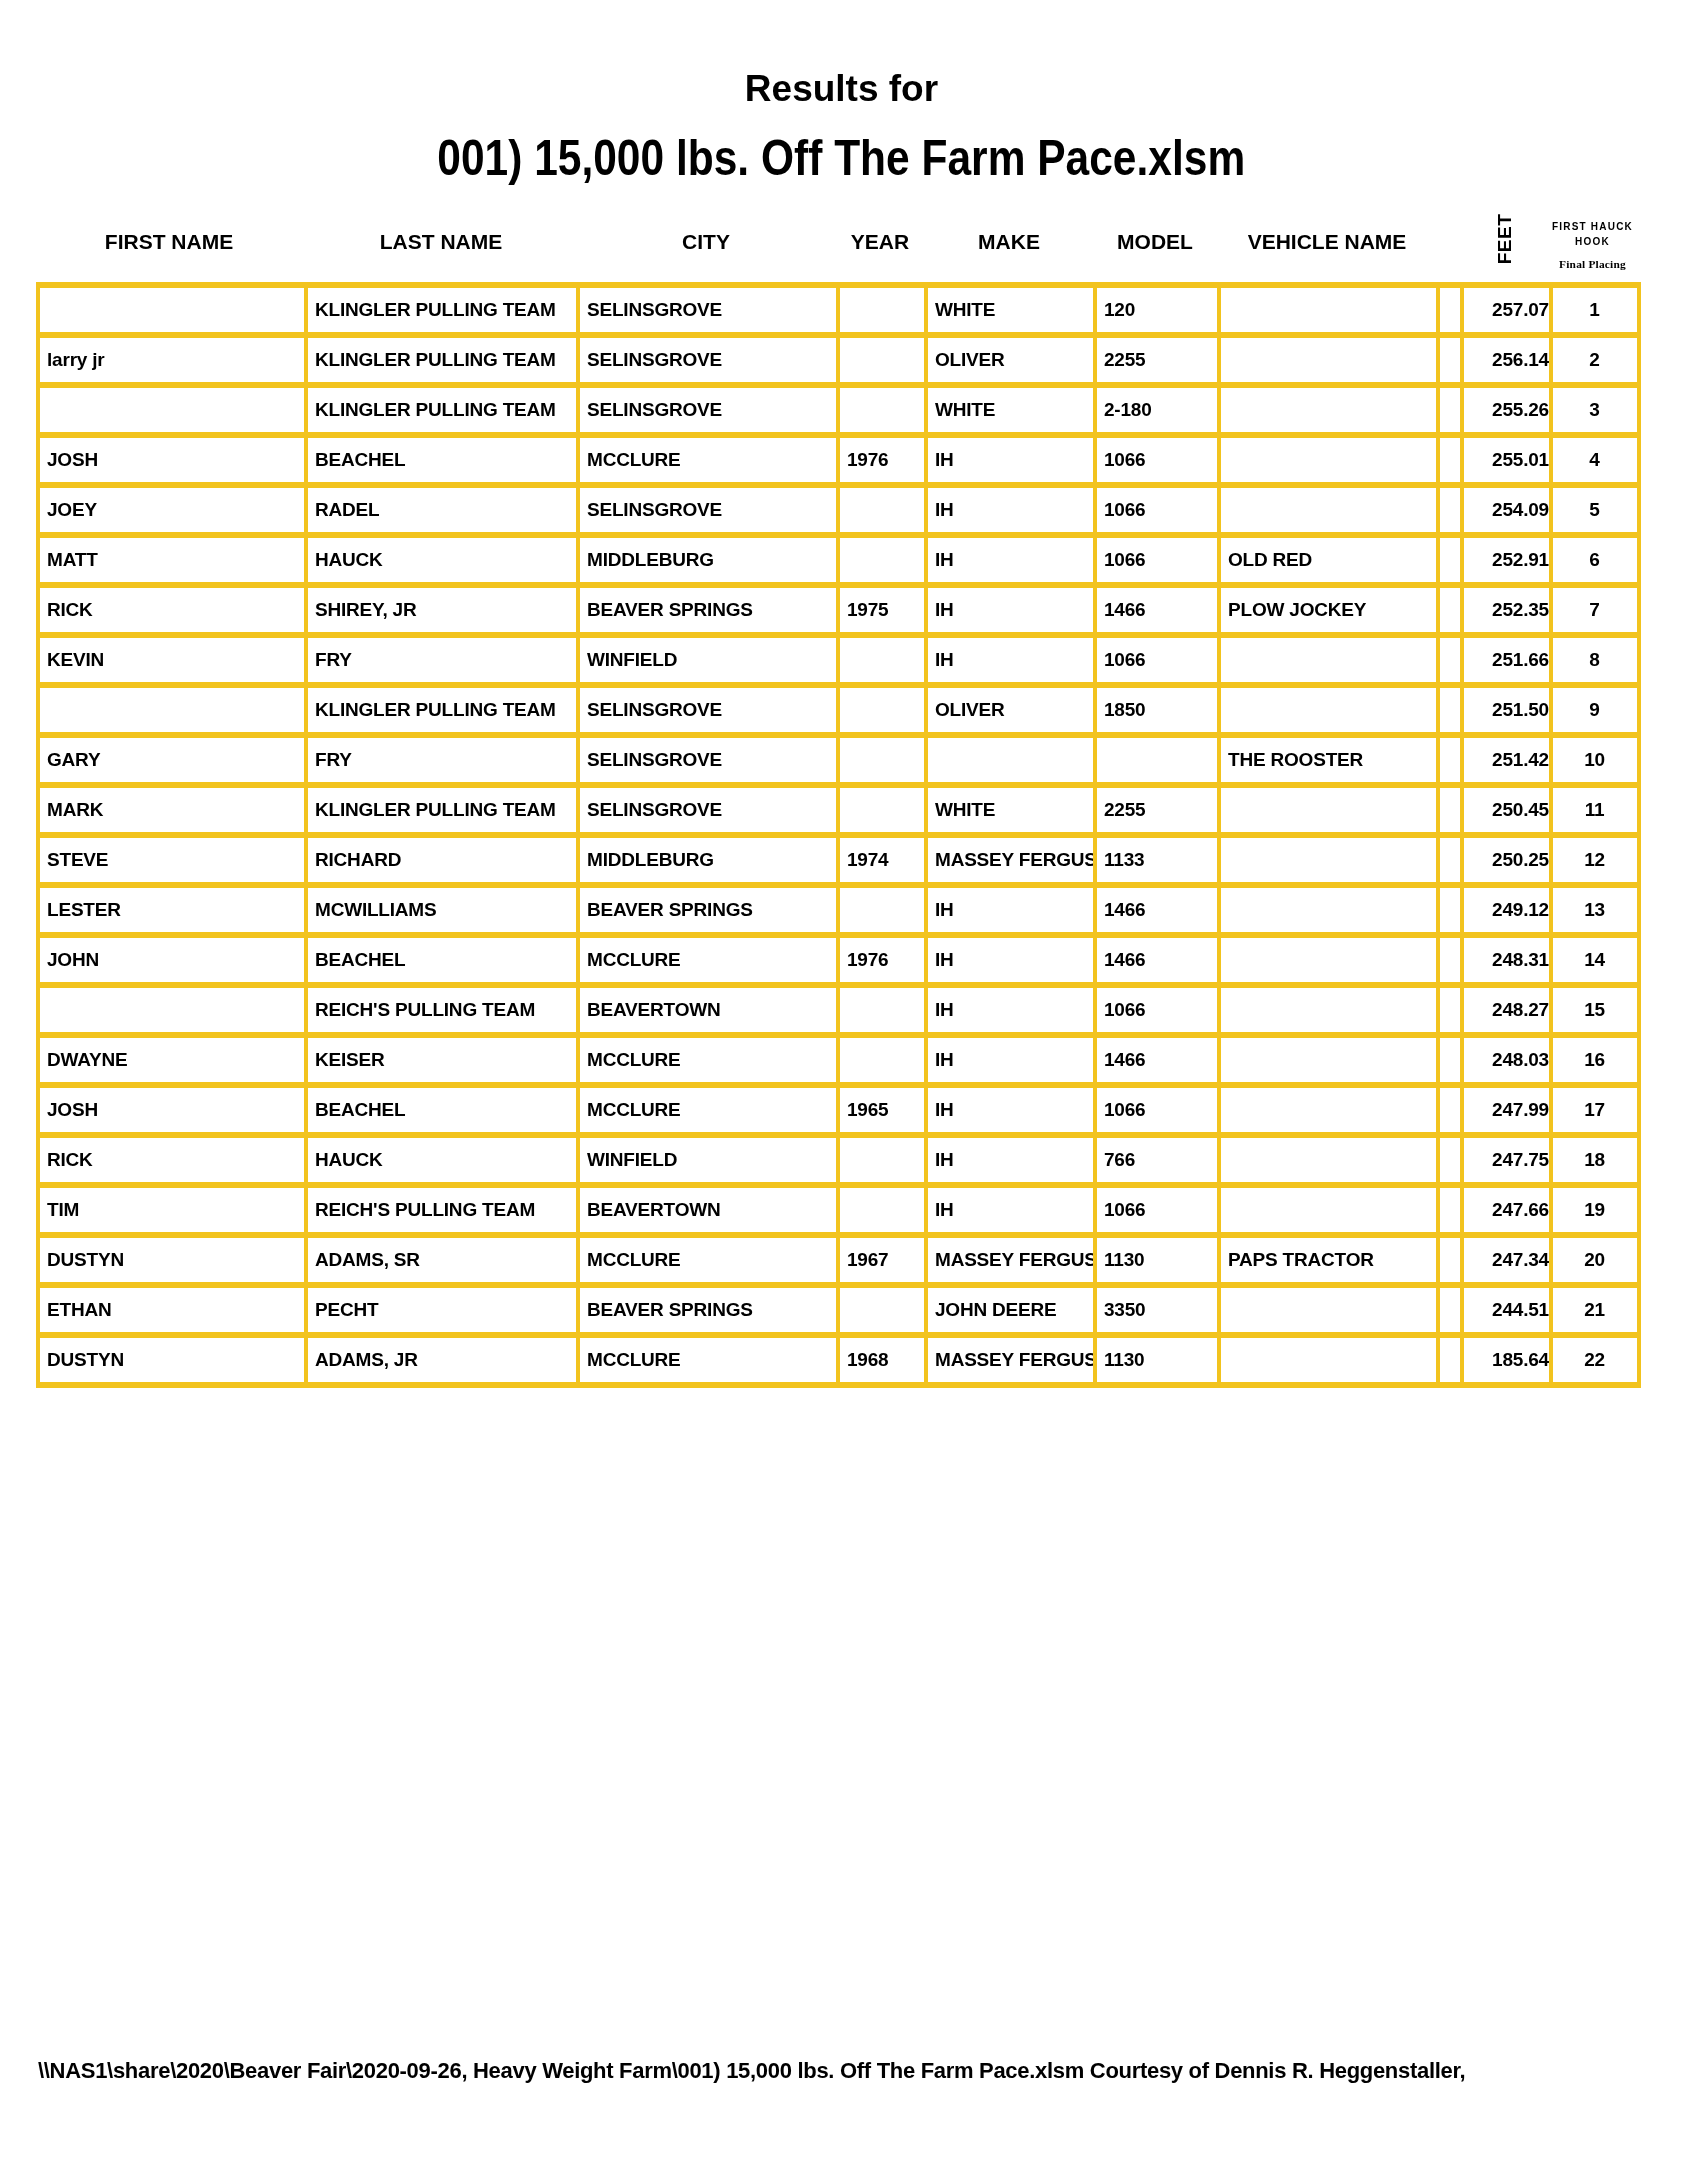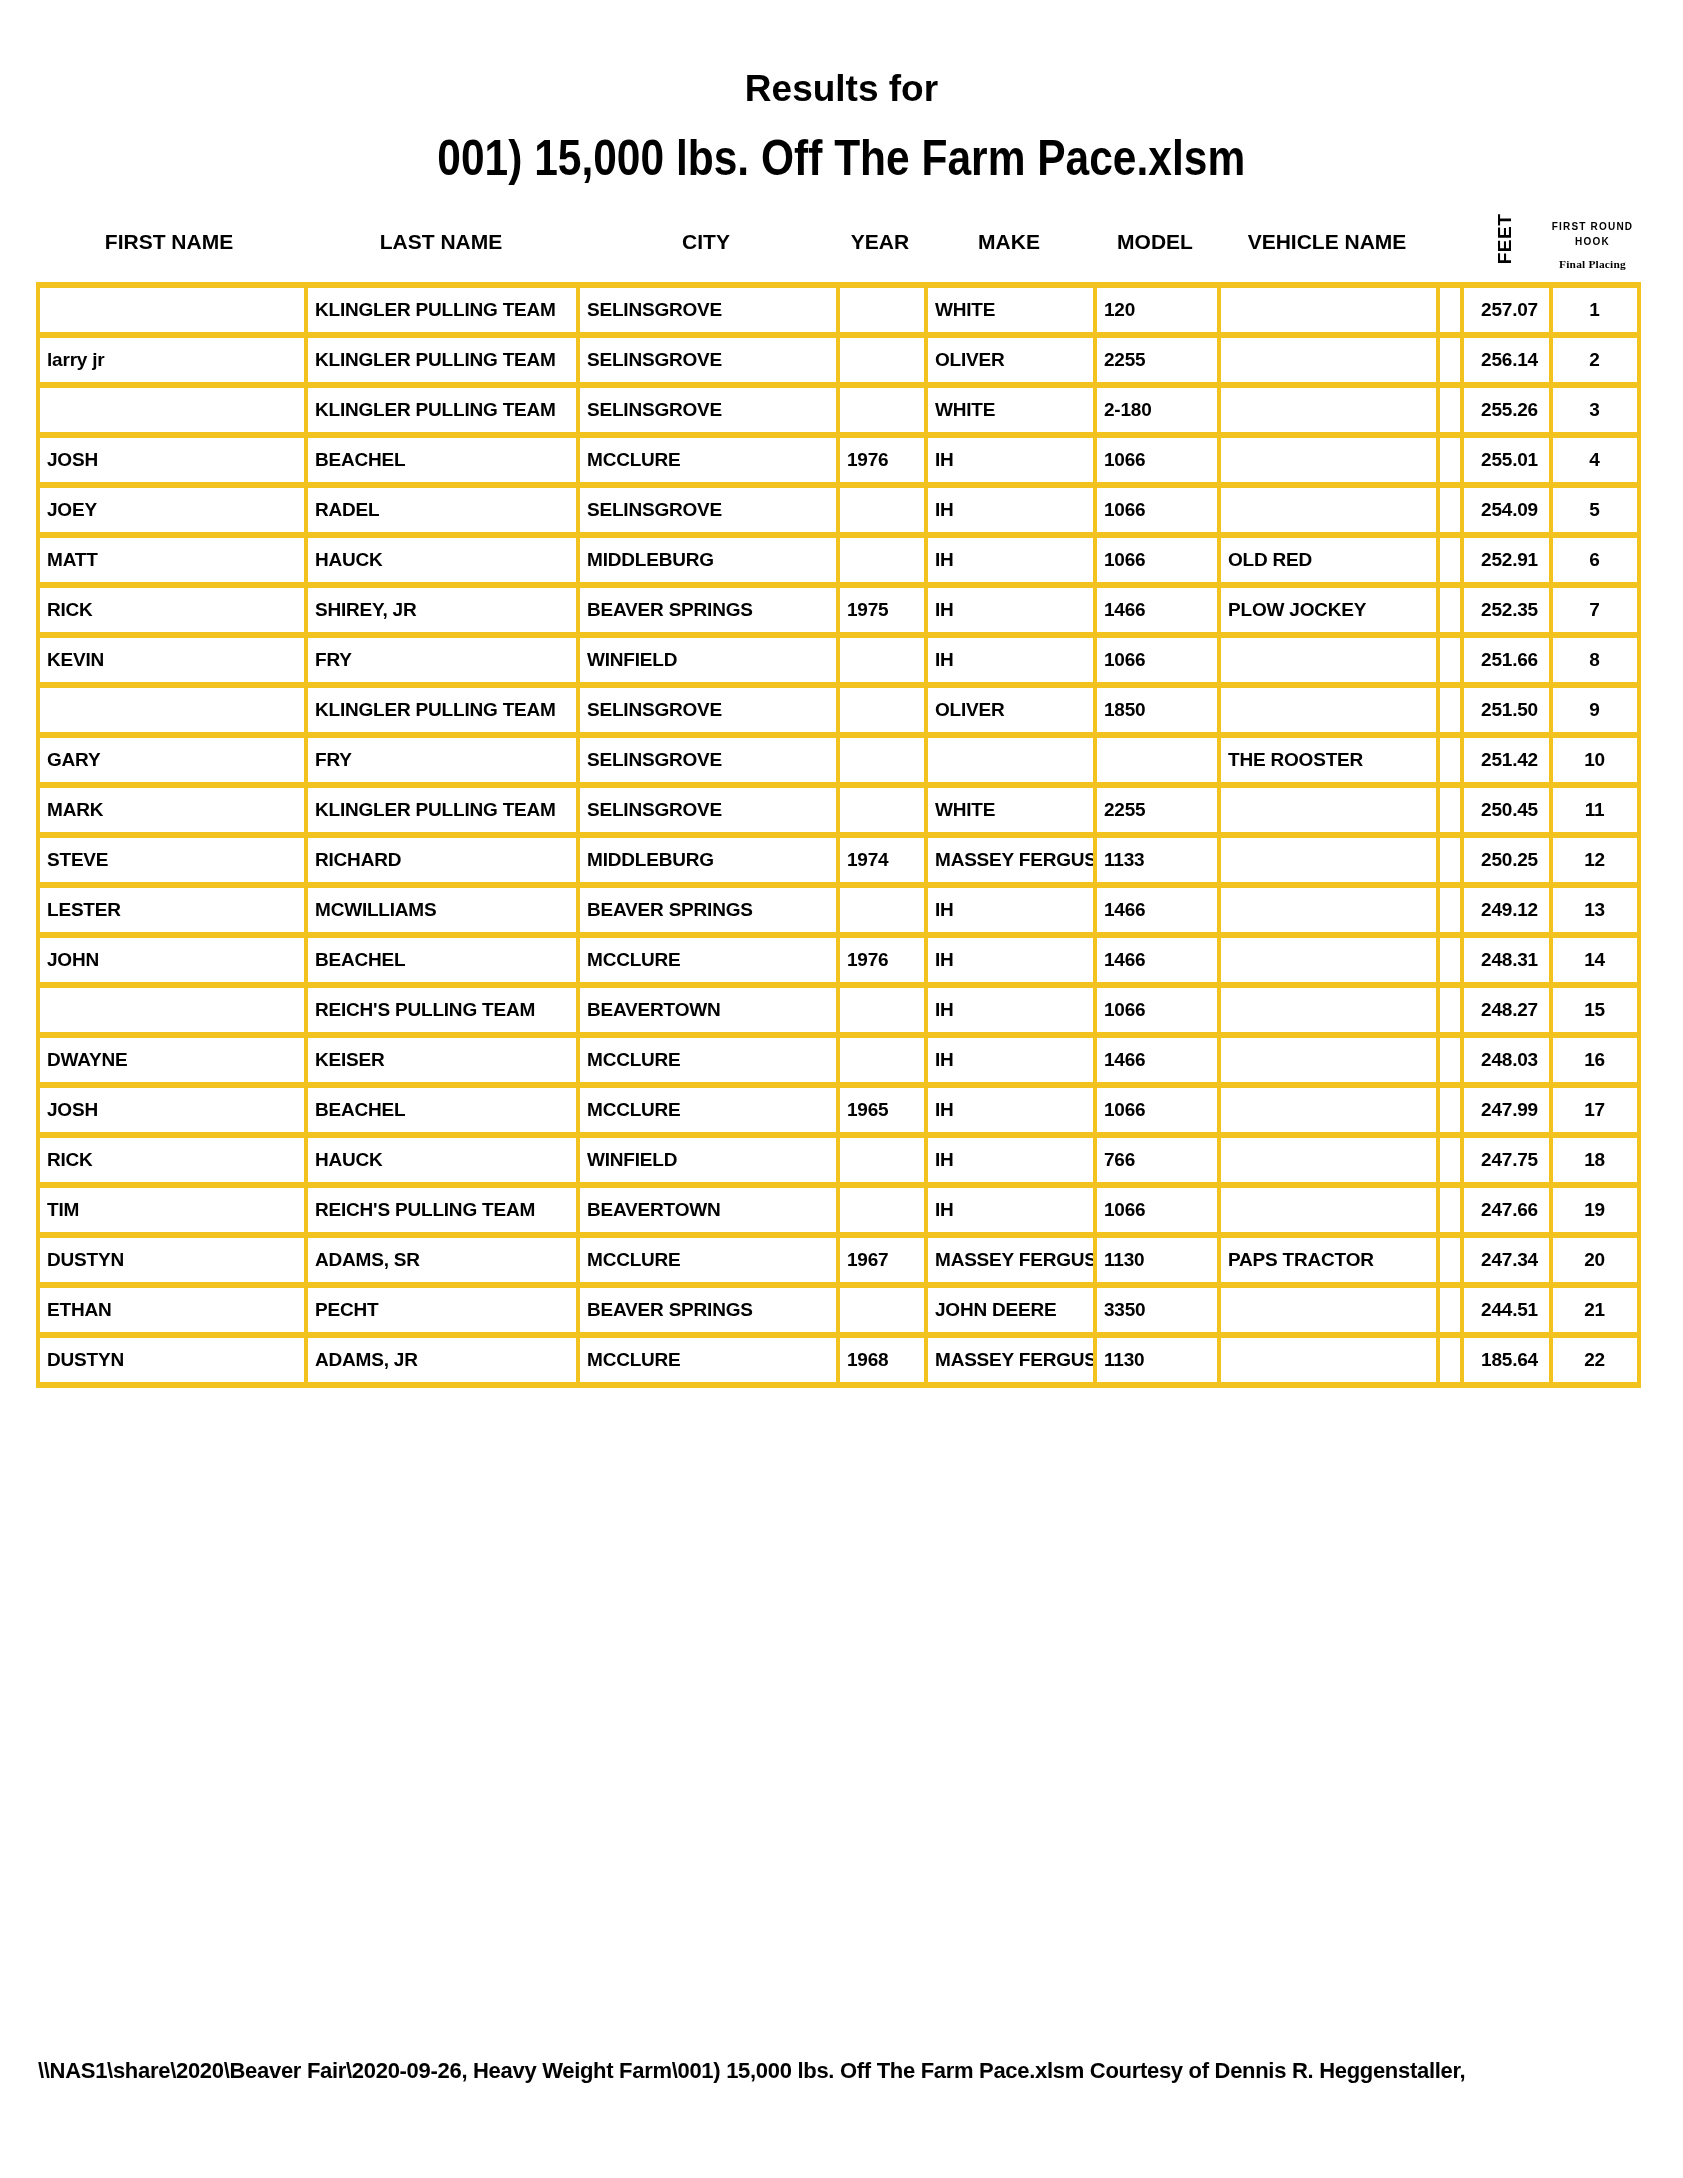--- a/index.html
+++ b/index.html
@@ -66,21 +66,21 @@
     letter-spacing:-0.2px;
   }
   .c1 { width:268px; }
   .c2 { width:272px; }
   .c3 { width:260px; }
   .c4 { width:88px;  }
   .c5 { width:169px; }
   .c6 { width:124px; }
   .c7 { width:219px; }
   .c8 { width:24px;  padding-left:0; }           
-  .c9 { width:89px;  text-align:right; padding-left:0; padding-right:11px; } 
+  .c9 { width:89px;  text-align:right; padding-left:0; padding-right:0; } 
   .c10{ width:87px;  text-align:center; padding-left:0; } 
 
   
   .footer {
     position:absolute; left:38px; top:2056px; width:1634px;
     font-size:22px; font-weight:bold; line-height:30px;
     letter-spacing:-0.3px; white-space:nowrap;
   }
   .footer-line2 { position:relative; margin-top:18px; }
   .footer-line2 .printed { position:absolute; left:566px; top:0; }
@@ -99,21 +99,21 @@
   <div class="col-header" style="left:441px;">LAST NAME</div>
   <div class="col-header" style="left:706px;">CITY</div>
   <div class="col-header" style="left:880px;">YEAR</div>
   <div class="col-header" style="left:1009px;">MAKE</div>
   <div class="col-header" style="left:1155px;">MODEL</div>
   <div class="col-header" style="left:1327px;">VEHICLE NAME</div>
 
   <div class="feet-header">FEET</div>
 
   <div class="hook-header">
-    <div class="hl1">FIRST ROUND</div>
+    <div class="hl1">FIRST HAUCK</div>
     <div class="hl2">HOOK</div>
     <div class="hl3">Final Placing</div>
   </div>
 
   <div class="tbl">
     <div>
   <div class="row">
     <div class="cell c1"></div>
     <div class="cell c2">KLINGLER PULLING TEAM</div>
     <div class="cell c3">SELINSGROVE</div>

